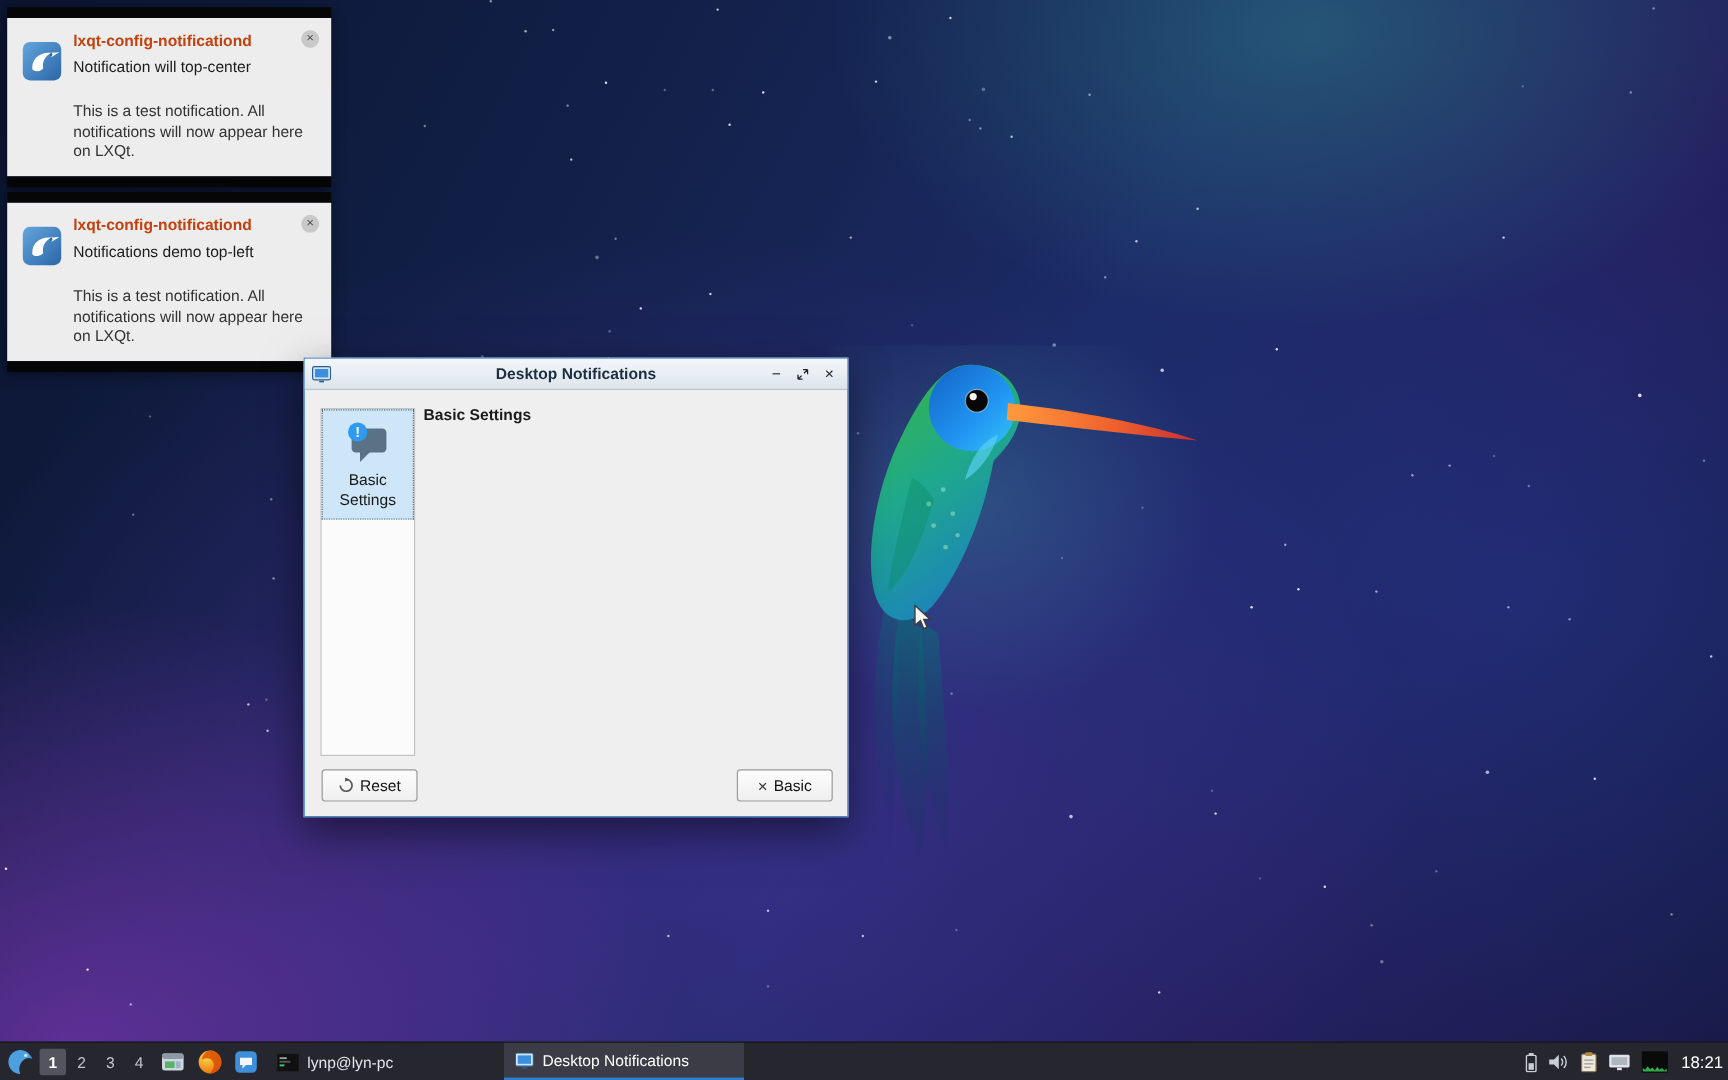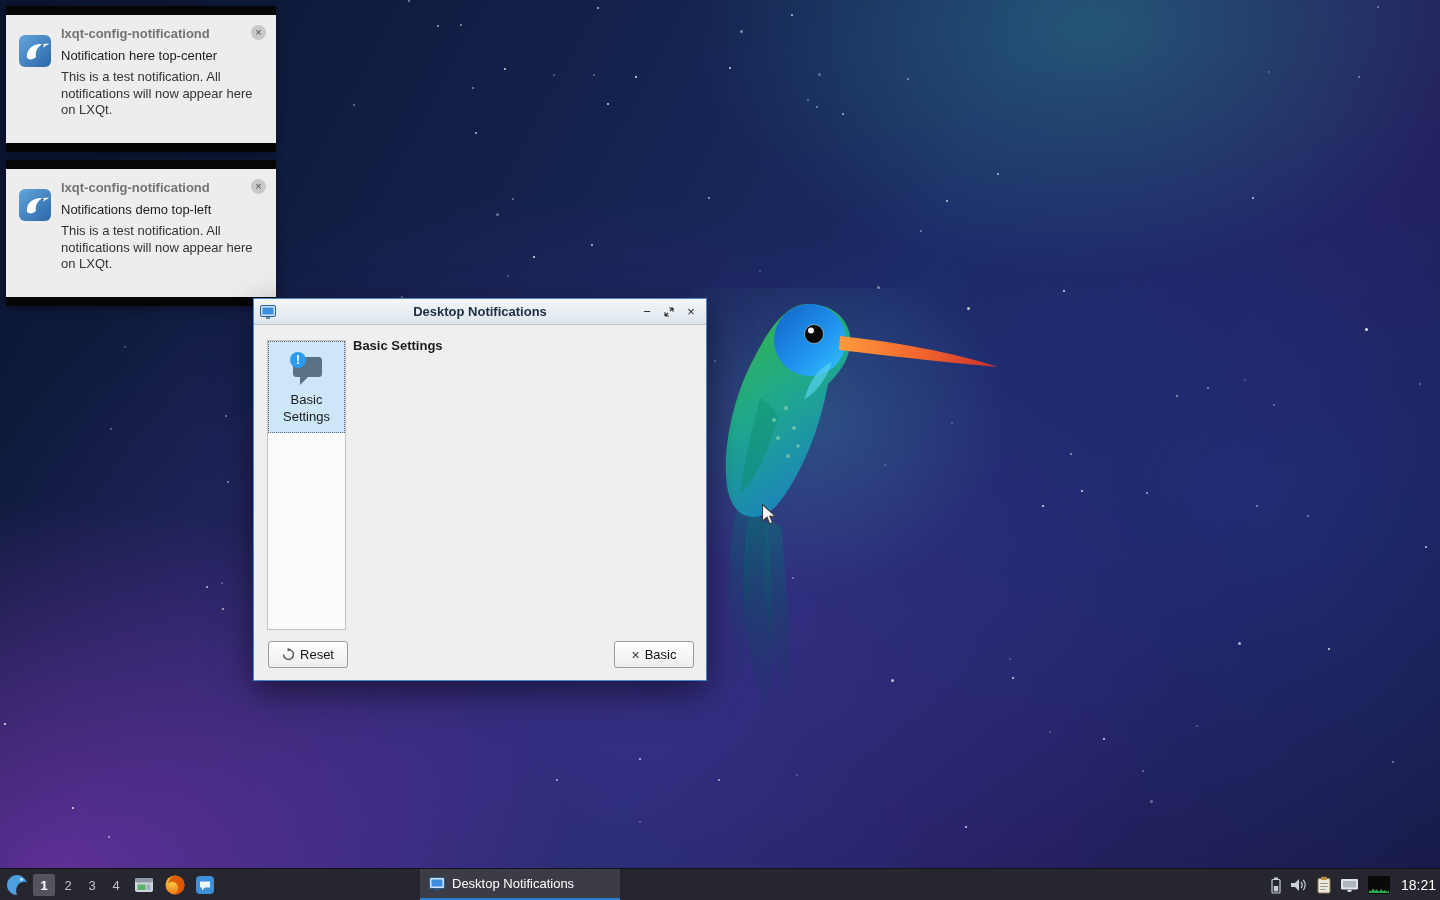--- a/index.html
+++ b/index.html
@@ -20,25 +20,25 @@
 .cursor{position:absolute;left:761px;top:503px;z-index:40}
 
 
 .notification{position:absolute;left:6px;width:270px;z-index:20;box-shadow:0 2px 10px rgba(0,0,0,.45)}
 .n1{top:6px}.n2{top:160px}
 .notif-bar{height:9px;background:#060606}
 .notif-content{background:#ededed;padding:10px 10px 12px 12px;display:flex;gap:9px;min-height:128px}
 .notif-icon{flex:0 0 34px;margin-top:9px}
 .notif-texts{flex:1;min-width:0}
 .notif-head{display:flex;align-items:flex-start}
-.notif-app{flex:1;font-weight:bold;color:#737373;padding-top:1px}
+.notif-app{flex:1;font-weight:bold;color:#c2410c;padding-top:1px}
 .n-close{flex:0 0 15px;width:15px;height:15px;border-radius:50%;background:#c9c9c9;color:#4e4e4e;
  font-size:11px;line-height:15px;text-align:center;cursor:default}
 .notif-summary{margin-top:7px;color:#1c1c1c;line-height:1.28}
-.notif-body{margin-top:4px;color:#333;line-height:1.3}
+.notif-body{margin-top:20px;color:#333;line-height:1.3}
 
 
 .window{position:absolute;left:253px;top:298px;width:454px;height:383px;z-index:25;background:#efefef;
  border:1px solid #4a86c8;box-shadow:0 12px 32px rgba(0,0,0,.5)}
 .titlebar{position:relative;height:26px;background:linear-gradient(#f3f6f9,#dde5ec);
  border-bottom:1px solid #b6c2cd;display:flex;align-items:center;padding:0 6px}
 .tb-appicon{z-index:2;display:flex}
 .win-title{position:absolute;left:0;right:0;text-align:center;font-weight:bold;color:#1d2e40;pointer-events:none}
 .win-controls{margin-left:auto;display:flex;align-items:center;gap:4px;z-index:2}
 .win-btn{width:18px;height:18px;display:flex;align-items:center;justify-content:center;color:#222;font-size:13px}
@@ -272,21 +272,21 @@
             <path d="M9,24 C8,16 14,9 25,10 C19,13 17,18 18,23 C15,26 11,26 9,24 Z" fill="#fff"></path>
             <polygon points="25,10 31.5,9.5 25,13.5" fill="#fff"></polygon>
             <circle cx="24.5" cy="11.5" r="1.2" fill="#2c66a8"></circle>
           </svg>
       </span>
       <div class="notif-texts">
         <div class="notif-head">
           <span class="notif-app">lxqt-config-notificationd</span>
           <span class="n-close">×</span>
         </div>
-        <div class="notif-summary">Notification here top-center</div>
+        <div class="notif-summary">Notification will top-center</div>
         <div class="notif-body">This is a test notification. All notifications will now appear here on LXQt.</div>
       </div>
     </div>
     <div class="notif-bar"></div>
   </div>
 
   <div class="notification n2">
     <div class="notif-bar"></div>
     <div class="notif-content">
       <span class="notif-icon">
@@ -392,20 +392,31 @@
           <path d="M11,1.5 C16.2,1.5 20.5,5.8 20.5,11 C20.5,16.2 16.2,20.5 11,20.5 C14.2,17.4 15.2,13.2 13.1,10.2 C11.2,7.5 7.3,7.3 4.2,9.2 C5.1,4.8 7.7,1.5 11,1.5 Z" fill="#d94e00" opacity="0.85"></path>
         </svg>
     </span>
     <span class="launcher l3">
       <svg width="22" height="22" viewBox="0 0 22 22">
           <rect x="2" y="2" width="18" height="18" rx="4" fill="#3e8ed8"></rect>
           <path d="M6,7.5 h10 v6 h-5 l-3,3 v-3 h-2 z" fill="#fff" opacity="0.92"></path>
         </svg>
     </span>
 
+    <div class="task task1">
+      <span style="display:flex">
+        <svg width="18" height="15" viewBox="0 0 18 15">
+            <rect width="18" height="15" fill="#111"></rect>
+            <rect x="2" y="3" width="6" height="1.6" fill="#9a9a9a"></rect>
+            <rect x="2" y="6" width="9" height="1.6" fill="#555"></rect>
+            <rect x="2" y="9" width="4" height="1.6" fill="#3c7"></rect>
+          </svg>
+      </span>
+      <span class="task-label">lynp@lyn-pc</span>
+    </div>
 
     <div class="task task2 active">
       <span style="display:flex">
         <svg width="16" height="14" viewBox="0 0 16 14">
             <rect x="0.5" y="0.5" width="15" height="11" rx="1.5" fill="#cfe4f6" stroke="#2b5c8a"></rect>
             <rect x="2.5" y="2.5" width="11" height="7" fill="#3b8ede"></rect>
             <rect x="6" y="12.3" width="4" height="1.4" fill="#2b5c8a"></rect>
           </svg>
       </span>
       <span class="task-label">Desktop Notifications</span>

